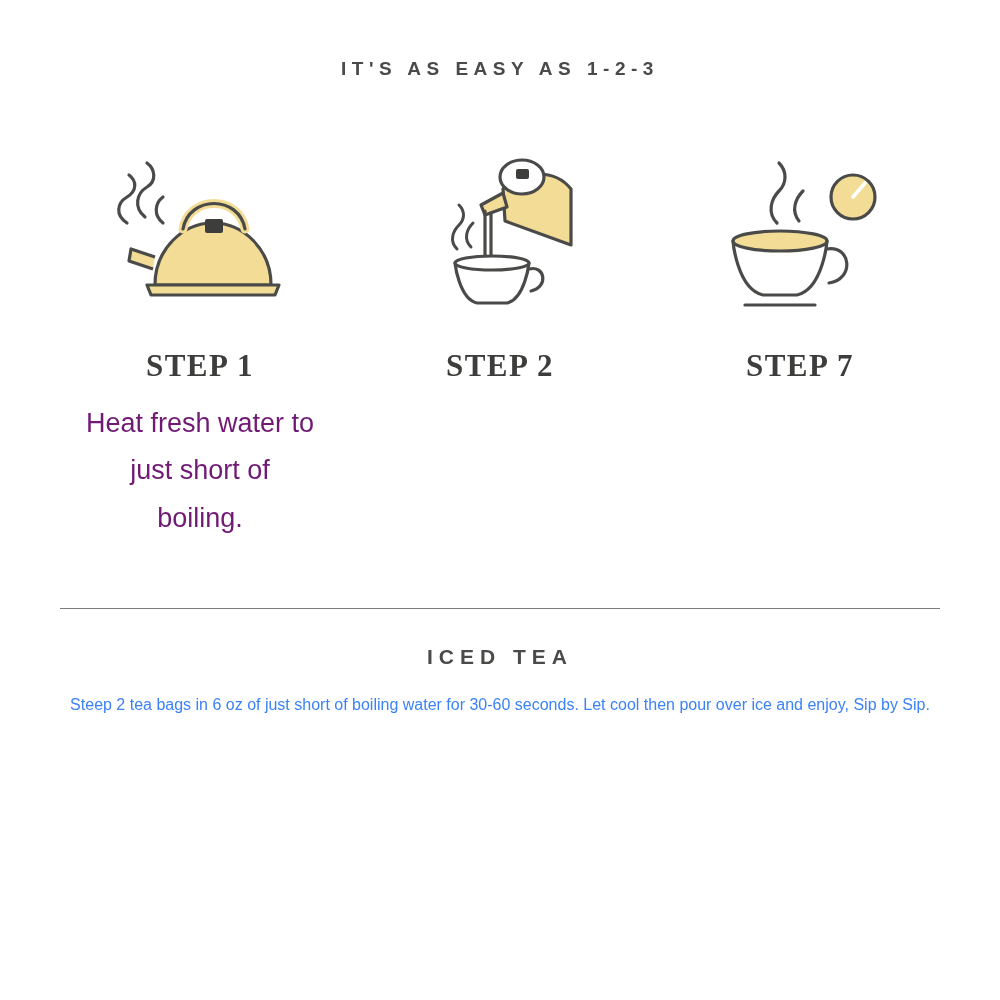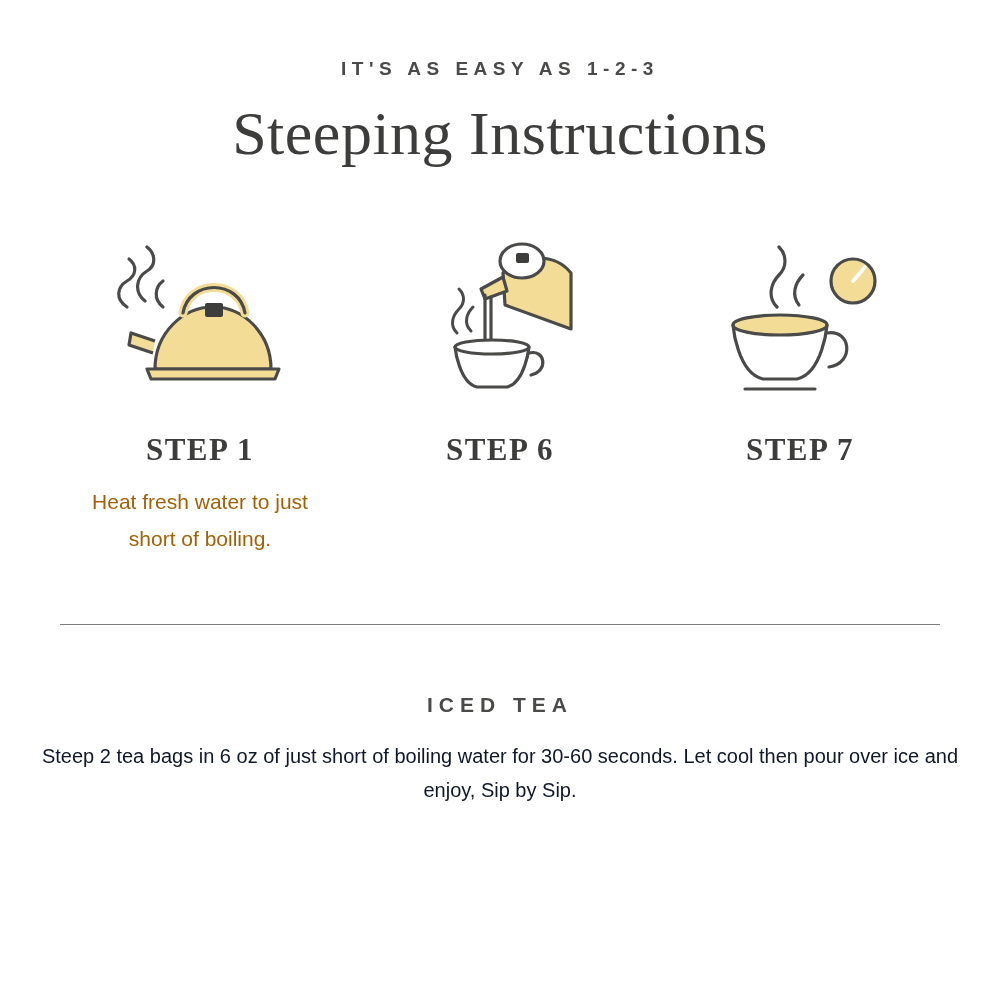--- a/index.html
+++ b/index.html
@@ -65,59 +65,58 @@
     font-family: "Liberation Serif", serif;
     font-weight: 700;
     font-size: 31px;
     letter-spacing: 1.5px;
     color: #3d3d3b;
     margin-top: 18px;
   }
   .step-desc {
     margin-top: 16px;
     text-align: center;
-    font-size: 21px;
+    font-size: 27px;
     line-height: 1.75;
-    color: #a16207;
+    color: #701a75;
     max-width: 230px;
   }
 
   
   .divider {
     width: 880px;
     height: 1px;
     background: #7c7c78;
     margin: 66px auto 0 auto;
   }
 
   
   .iced-title {
     text-align: center;
     font-size: 21px;
     letter-spacing: 6px;
     font-weight: 600;
     color: #4a4a48;
-    margin-top: 68px;
+    margin-top: 36px;
   }
   .iced-body {
     text-align: center;
-    font-size: 20px;
+    font-size: 16px;
     line-height: 1.7;
-    color: #0f172a;
+    color: #3b82f6;
     margin-top: 22px;
     padding: 0 36px;
   }
 </style>
 </head>
 <body>
 
 <div class="page">
 
   <div class="eyebrow">IT'S AS EASY AS 1-2-3</div>
-  <div class="title">Steeping Instructions</div>
 
   <div class="steps">
 
     <div class="step">
       <div class="step-art">
         <svg width="230" height="180" viewBox="0 0 230 180">
           <g fill="none" stroke="#4a4a48" stroke-width="3.2" stroke-linecap="round" stroke-linejoin="round">
 
             <path d="M42 78 C30 70 32 58 42 52 C52 46 52 36 44 30"></path>
             <path d="M60 72 C48 62 52 48 62 42 C72 36 70 24 62 18"></path>
@@ -155,21 +154,21 @@
           <g fill="none" stroke="#4a4a48" stroke-width="3" stroke-linecap="round">
             <path d="M72 104 C64 96 68 86 74 80 C80 74 80 66 74 60"></path>
             <path d="M86 102 C78 94 82 84 88 78"></path>
           </g>
 
           <path d="M70 118 L144 118 C144 118 140 154 122 158 L92 158 C74 154 70 118 70 118 Z" fill="#ffffff" stroke="#4a4a48" stroke-width="3.2" stroke-linejoin="round"></path>
           <path d="M144 124 C160 120 164 142 146 146" fill="none" stroke="#4a4a48" stroke-width="3.2" stroke-linecap="round"></path>
           <ellipse cx="107" cy="118" rx="37" ry="7" fill="#ffffff" stroke="#4a4a48" stroke-width="3.2"></ellipse>
         </svg>
       </div>
-      <div class="step-title">STEP 6</div>
+      <div class="step-title">STEP 2</div>
     </div>
 
     <div class="step">
       <div class="step-art">
         <svg width="230" height="180" viewBox="0 0 230 180">
 
           <g fill="none" stroke="#4a4a48" stroke-width="3.2" stroke-linecap="round">
             <path d="M92 78 C82 68 86 54 94 46 C102 38 102 26 94 18"></path>
             <path d="M114 76 C106 66 110 54 118 46"></path>
           </g>

